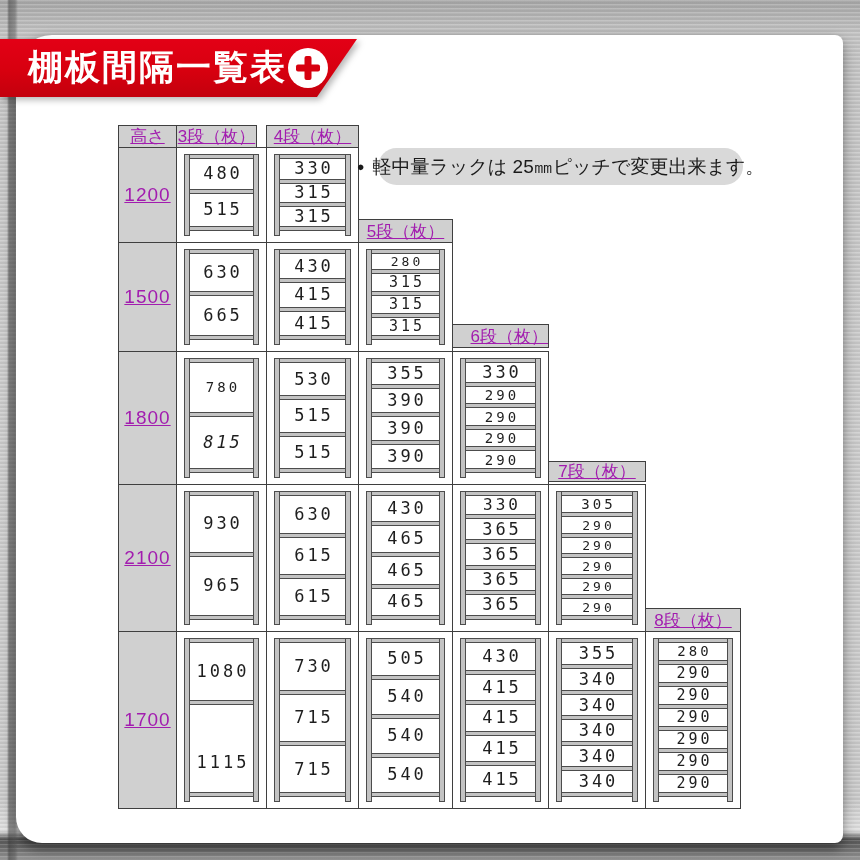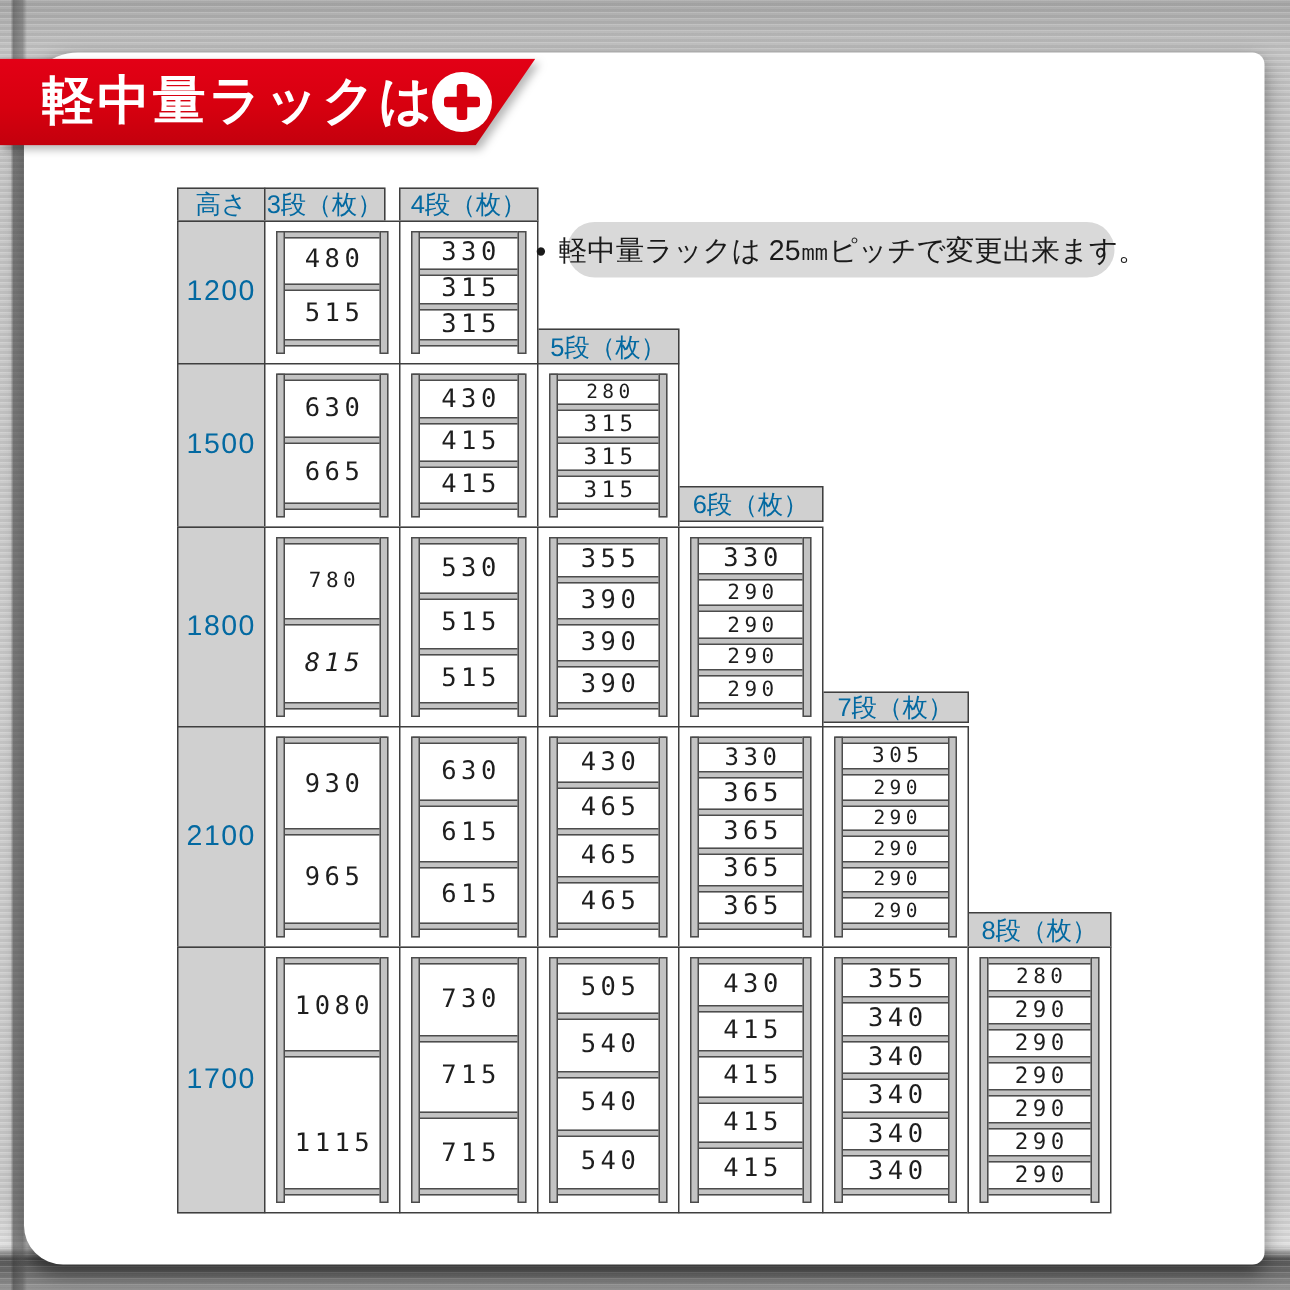--- a/index.html
+++ b/index.html
@@ -47,21 +47,21 @@
     display:flex;align-items:center;justify-content:center;gap:8px;
     color:#1a1a1a;font-size:19px;white-space:nowrap;
   }
   .note .bullet{font-size:13px;line-height:1;}
   
   #table-layer{position:absolute;left:0;top:0;width:860px;height:860px;}
   .cell{
     position:absolute;box-sizing:border-box;border:1px solid #3f3f3f;background:#ffffff;
     display:flex;align-items:center;justify-content:center;
   }
-  .hdr{background:#d0d0d0;font-size:17px;color:#0369a1;letter-spacing:0px;white-space:nowrap;}
+  .hdr{background:#d0d0d0;font-size:17px;color:#a21caf;letter-spacing:0px;white-space:nowrap;text-decoration:underline;}
   .heightcell{font-size:19px;letter-spacing:1px;}
   .rack{position:absolute;left:7px;right:7px;top:6px;bottom:6px;padding-left:20px;}
   .post{position:absolute;top:0;bottom:0;width:6px;background:#c3c3c3;border:1px solid #4c4c4c;box-sizing:border-box;}
   .post.l{left:0}
   .post.r{right:0}
   .stack{position:absolute;left:1px;right:1px;top:0;bottom:5px;display:flex;flex-direction:column;}
   .bar{flex:none;height:5px;background:#c3c3c3;border:1px solid #4c4c4c;box-sizing:border-box;}
   .gap{display:flex;align-items:center;justify-content:center;min-height:0;}
   .gap span{
     font-family:"DejaVu Sans Mono","Liberation Mono",monospace;
@@ -80,21 +80,21 @@
       </div>
       <div class="cell hdr" style="left: 176px; top: 125px; width: 81px; height: 23px;">
         <span>3段（枚）</span>
       </div>
       <div class="cell hdr" style="left: 266px; top: 125px; width: 93px; height: 23px;">
         <span>4段（枚）</span>
       </div>
       <div class="cell hdr" style="left: 358px; top: 219px; width: 95px; height: 24px;">
         <span>5段（枚）</span>
       </div>
-      <div class="cell hdr" style="left: 452px; top: 324px; width: 97px; height: 24px;">
+      <div class="cell hdr" style="left: 452px; top: 324px; width: 97px; height: 24px; justify-content: flex-end;">
         <span>6段（枚）</span>
       </div>
       <div class="cell hdr" style="left: 548px; top: 461px; width: 98px; height: 21px;">
         <span>7段（枚）</span>
       </div>
       <div class="cell hdr" style="left: 645px; top: 608px; width: 96px; height: 24px;">
         <span>8段（枚）</span>
       </div>
       <div class="cell hdr heightcell" style="left: 118px; top: 147px; width: 59px; height: 96px;">
         <span>1200</span>
@@ -593,17 +593,17 @@
       </div>
     </div>
 
   <div class="note">
     <span class="bullet">●</span>
     <span>軽中量ラックは 25㎜ピッチで変更出来ます。</span>
   </div>
 
   <div class="ribbon-wrap">
     <div class="ribbon">
-      <span class="ribbon-text">軽中量ラックは</span>
+      <span class="ribbon-text">棚板間隔一覧表</span>
       <span class="plus-icon"></span>
     </div>
   </div>
 </div>
 
 </body></html>

